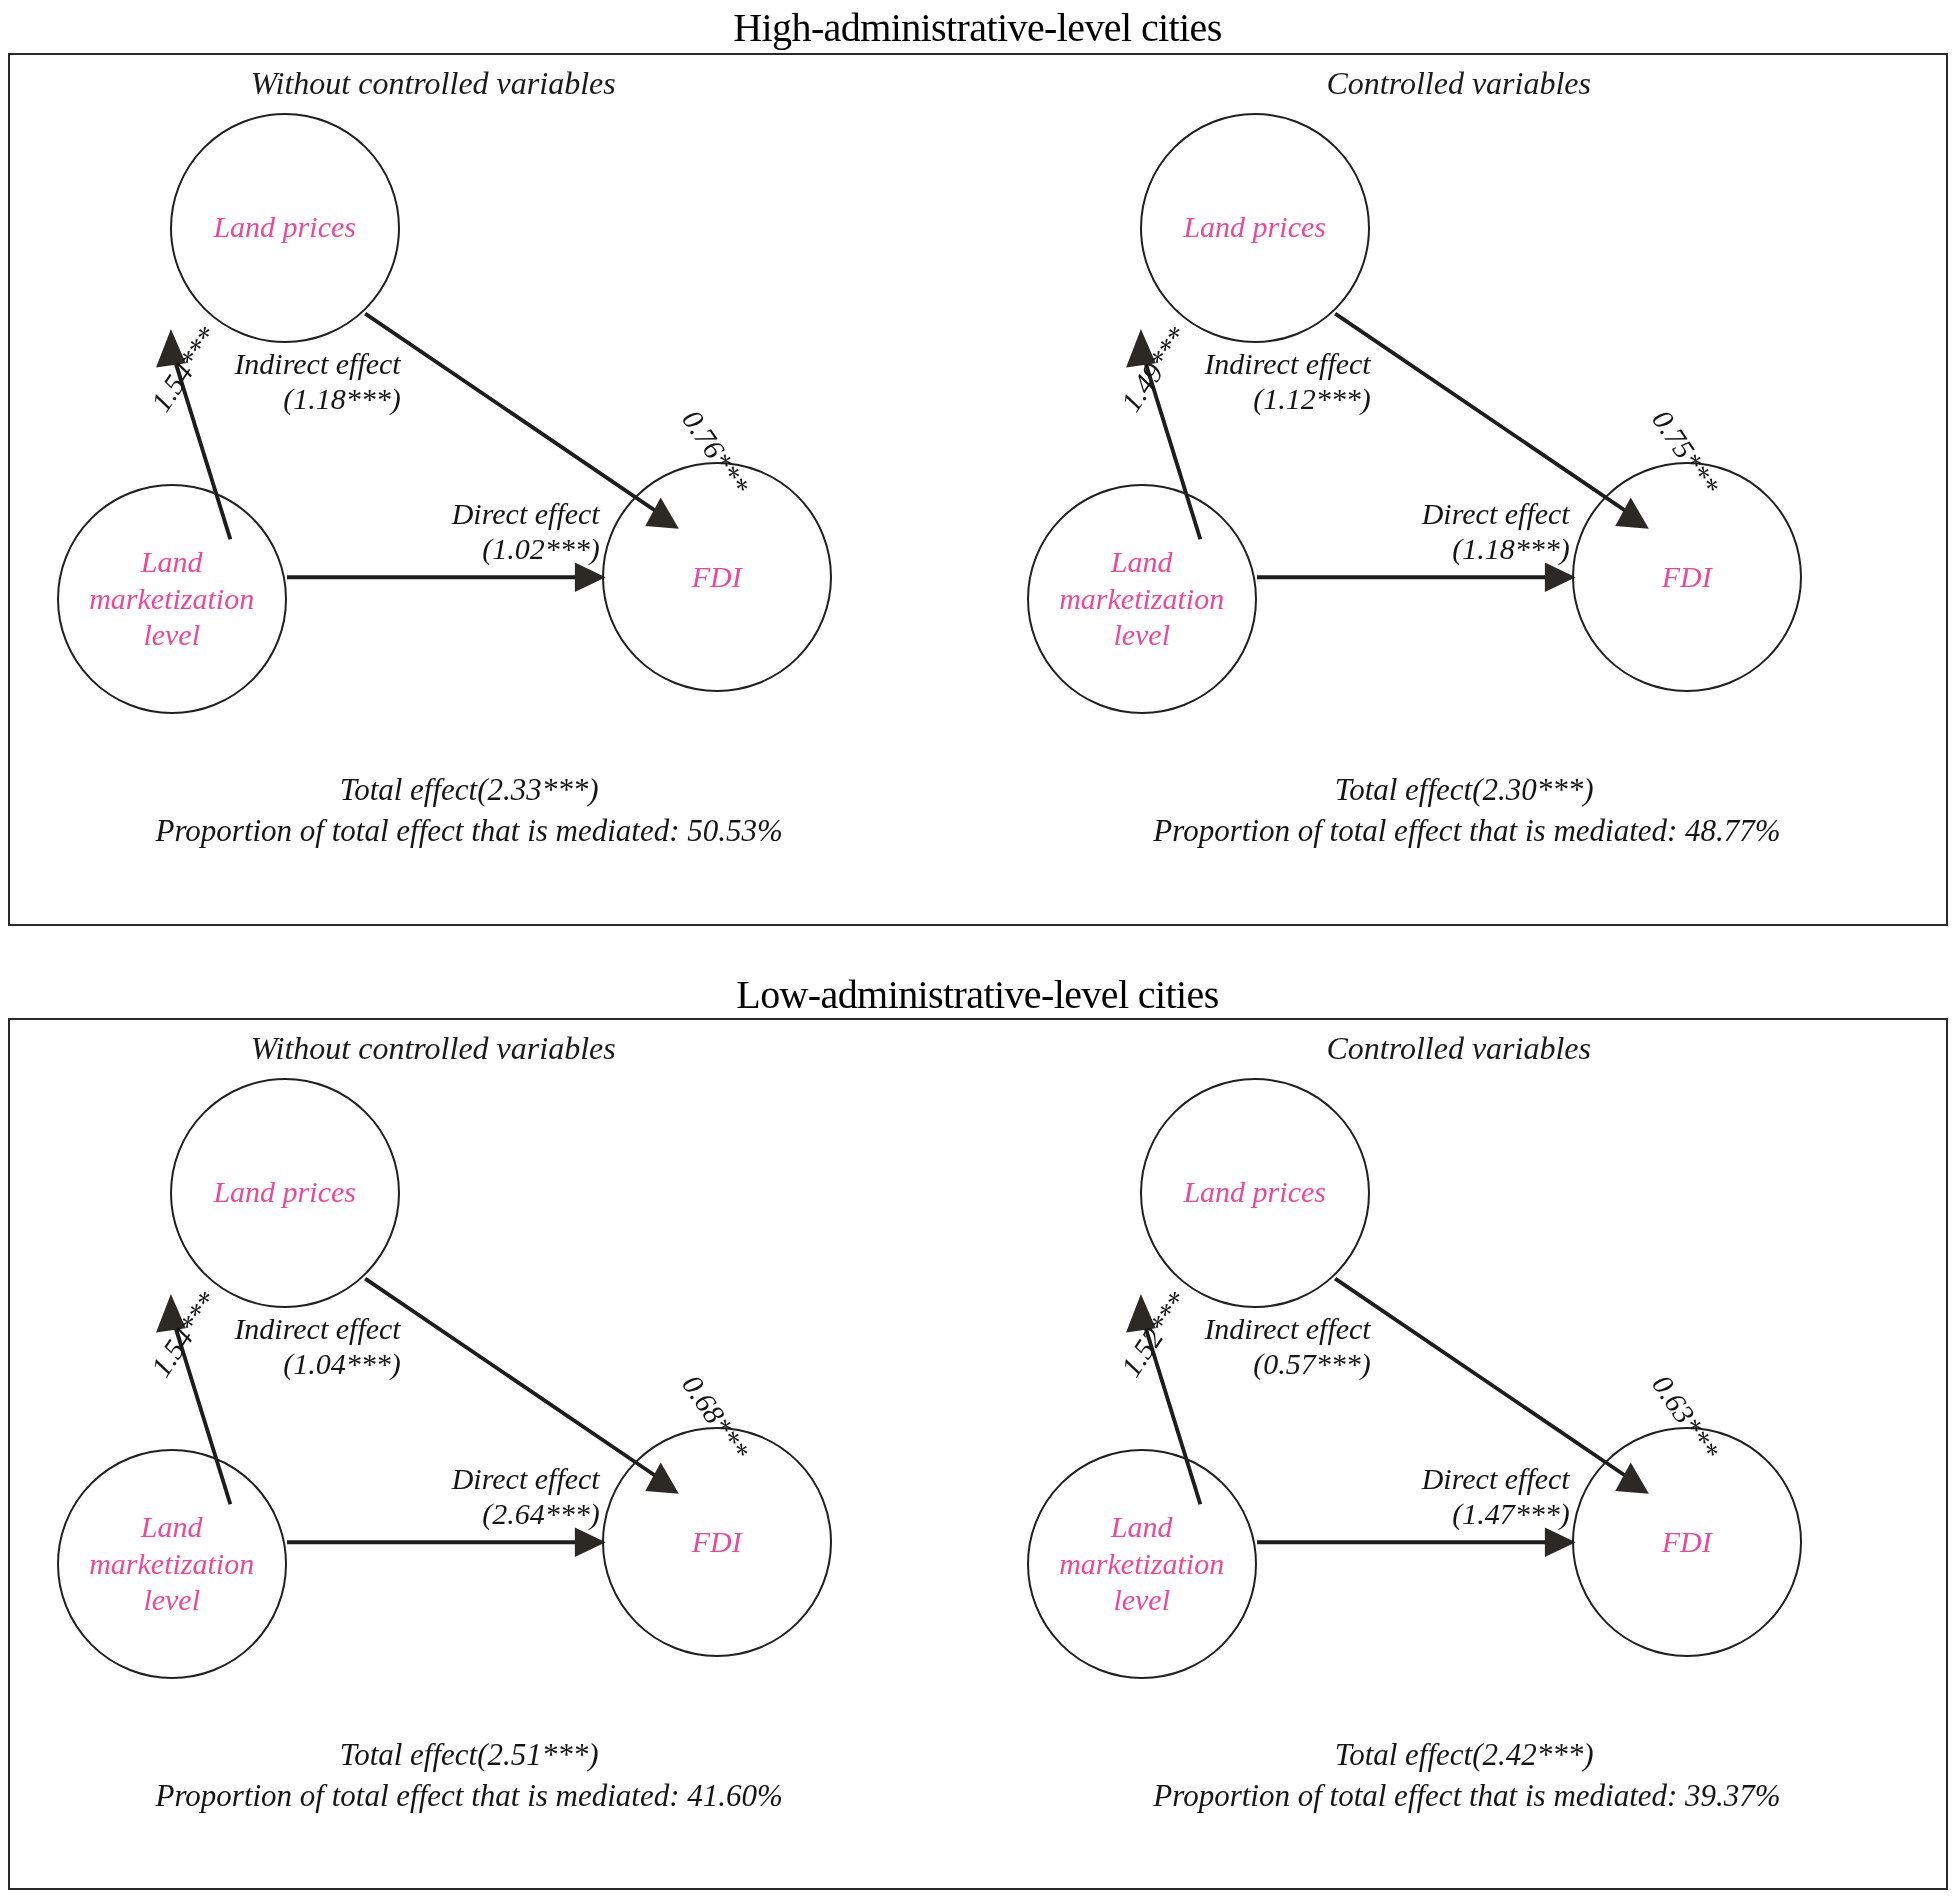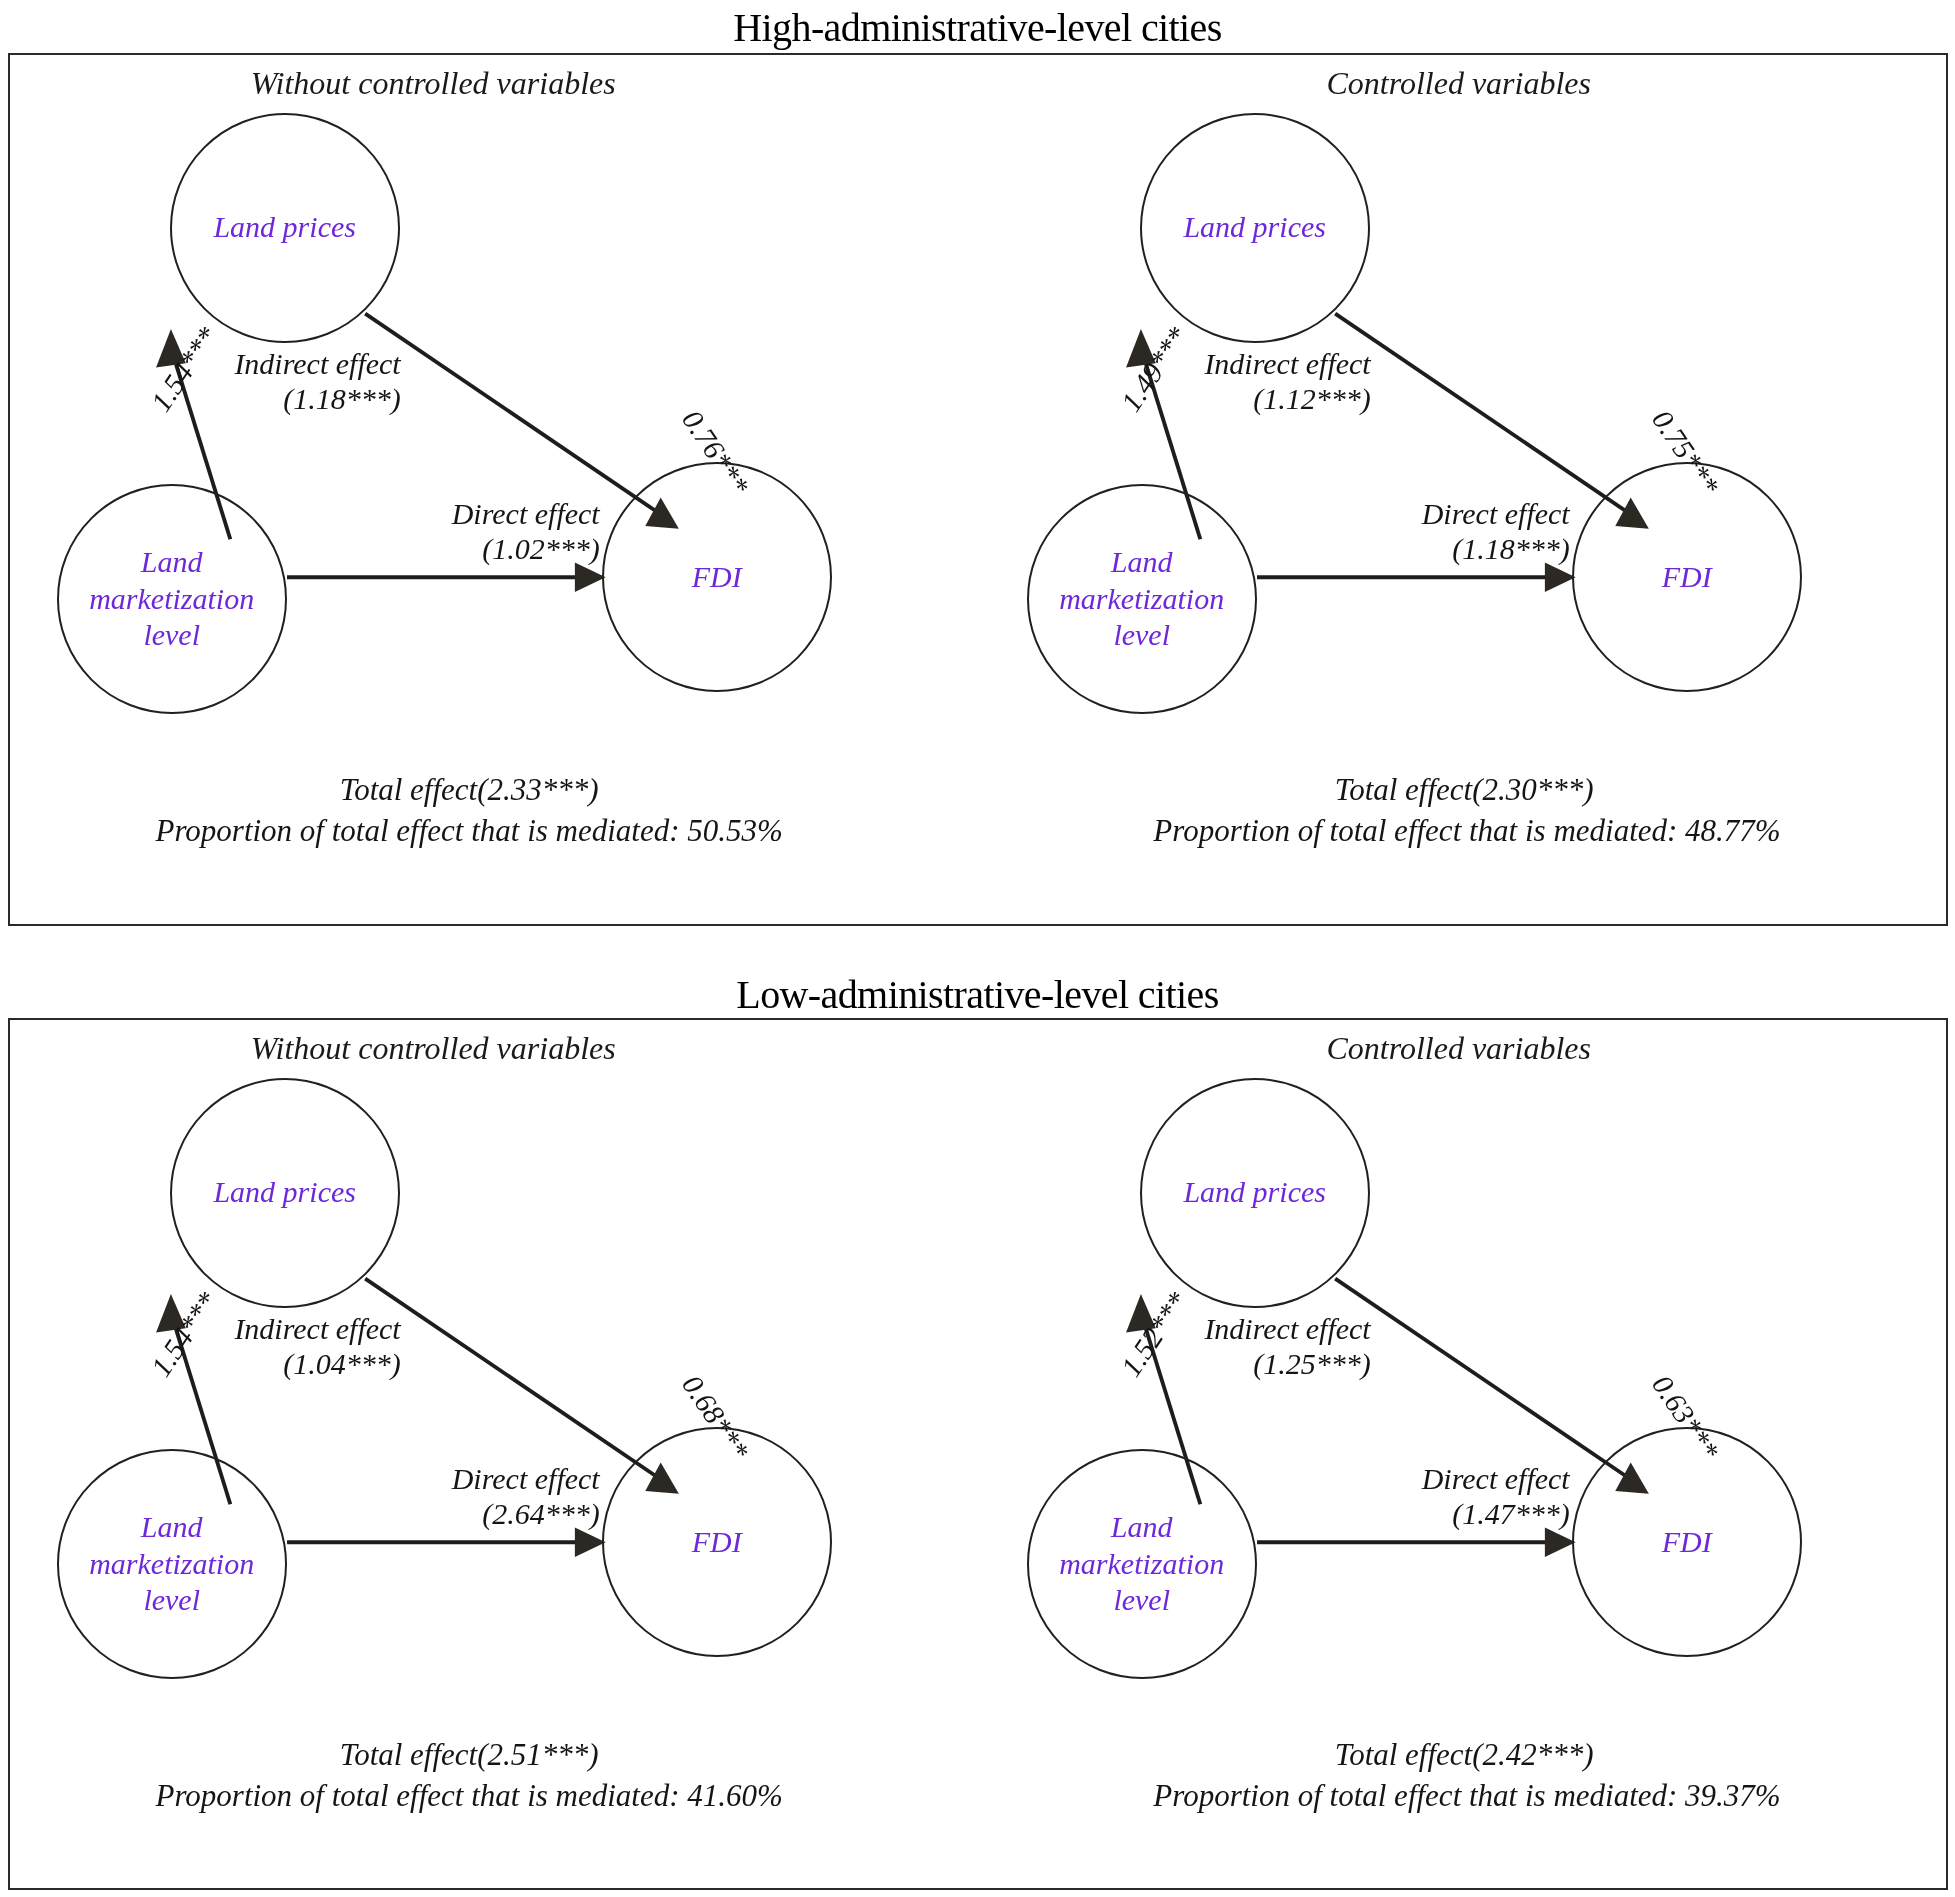--- a/index.html
+++ b/index.html
@@ -77,21 +77,21 @@
     background: transparent;
     display: flex;
     align-items: center;
     justify-content: center;
     text-align: center;
     box-sizing: border-box;
   }
   .node-label {
     font-size: 30px;
     line-height: 1.22;
-    color: #6d28d9;
+    color: #ec4899;
     white-space: nowrap;
   }
   .node-mediator {
     left: 160px; top: 58px;
     width: 230px; height: 230px;
   }
   .node-mediator .node-label { padding-bottom: 2.2px; }
   .node-predictor {
     left: 47px; top: 429px;
     width: 230px; height: 230px;
@@ -332,21 +332,21 @@
       </div>
       <div class="node node-outcome">
         <div class="node-label">FDI</div>
       </div>
 
       <div class="coef coef-a">1.52***</div>
       <div class="coef coef-b">0.63***</div>
 
       <div class="effect-block effect-indirect">
         <div>Indirect effect</div>
-        <div>(1.25***)</div>
+        <div>(0.57***)</div>
       </div>
       <div class="effect-block effect-direct">
         <div>Direct effect</div>
         <div>(1.47***)</div>
       </div>
 
       <div class="footer-block footer-total">Total effect(2.42***)</div>
       <div class="footer-block footer-prop">Proportion of total effect that is mediated: 39.37%</div>
     </div>
   </div>

